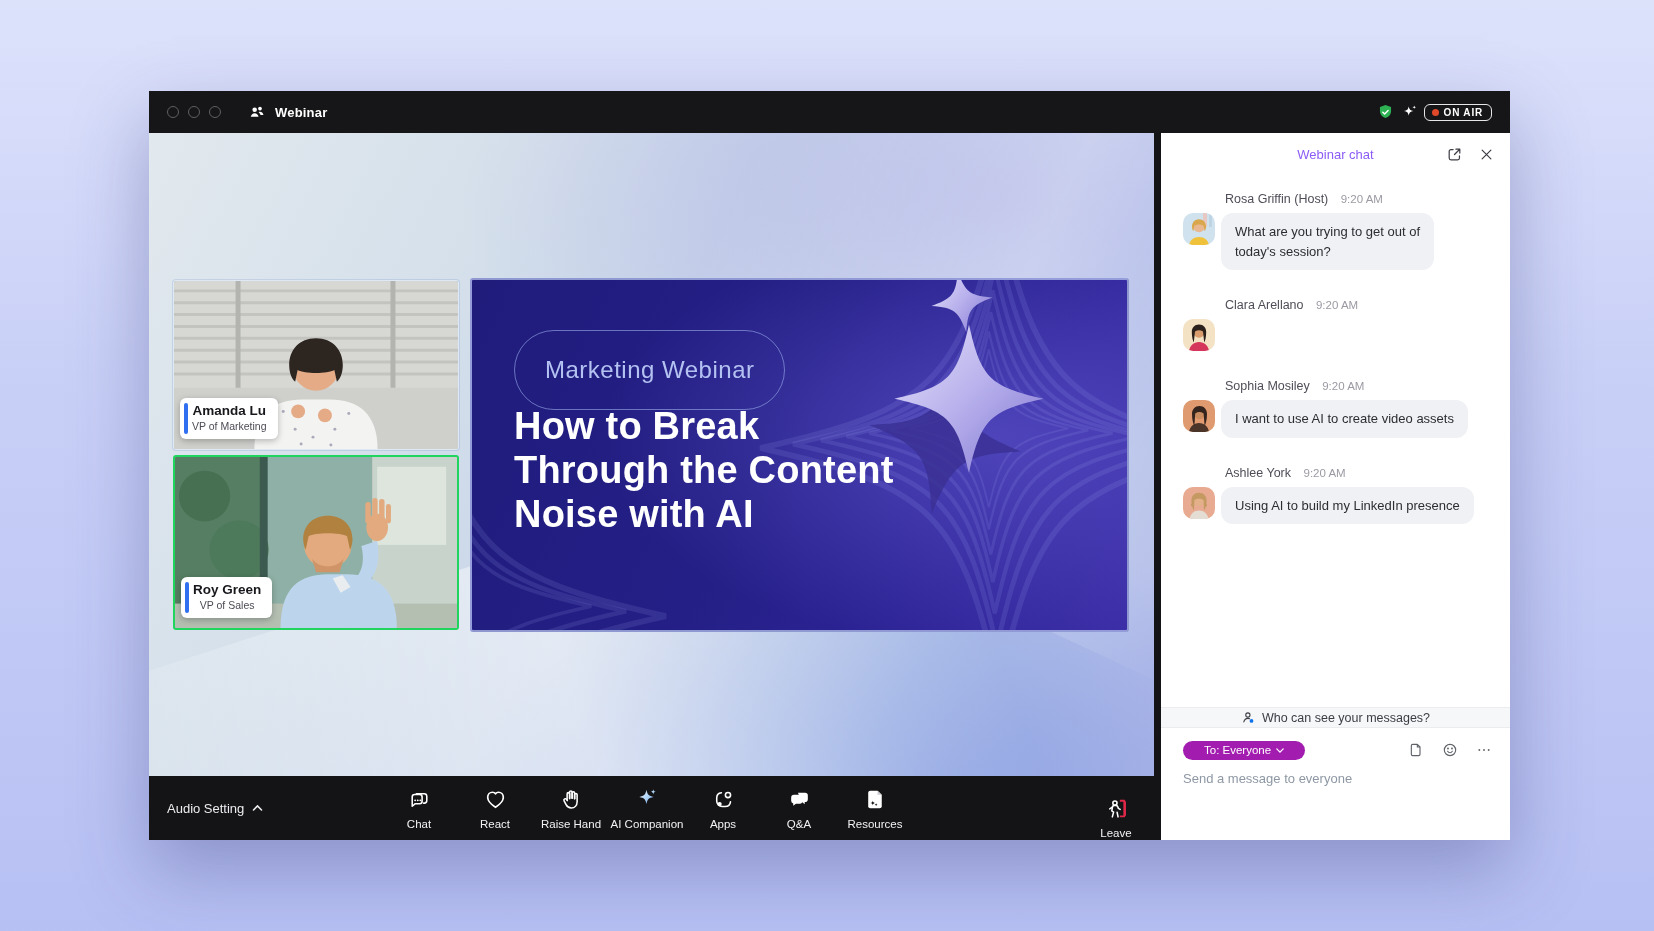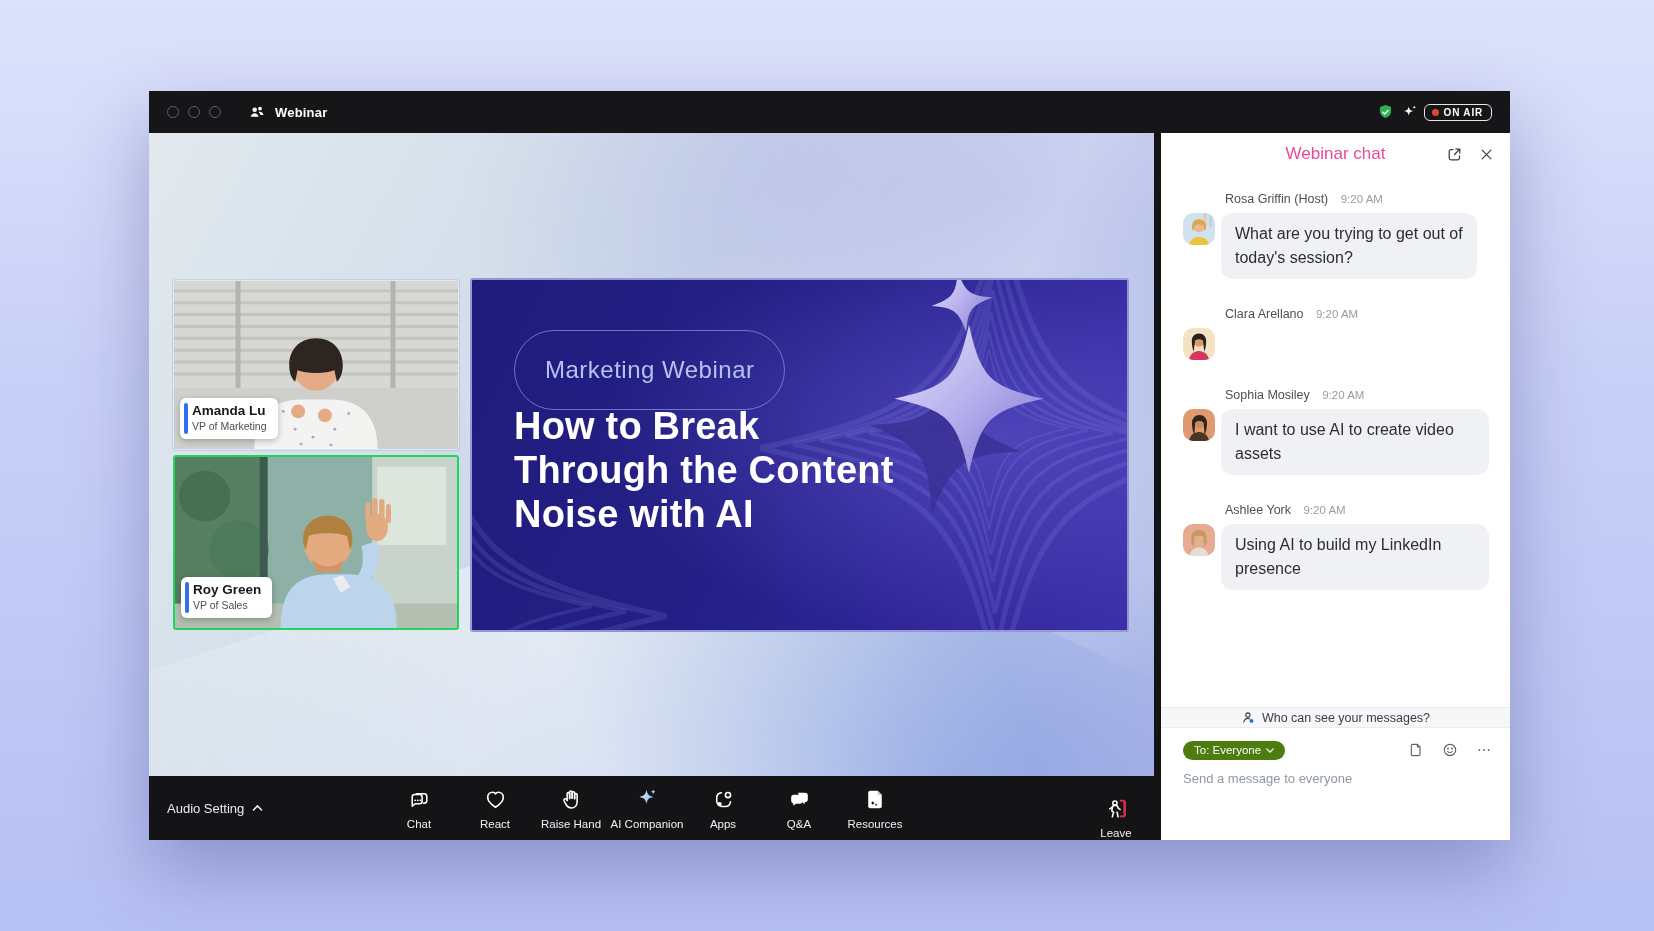--- a/index.html
+++ b/index.html
@@ -49,21 +49,21 @@
   .streak.s2 { right:-15%; top:-10%; width:60%; height:80%; transform:rotate(25deg);
     background:linear-gradient(90deg,transparent,rgba(255,255,255,.35),transparent); }
 
   .tile { position:absolute; border-radius:3px; overflow:hidden; background:#9aa6ad; }
   .tile svg { display:block; width:100%; height:100%; }
   .tile-amanda { left:24px; top:147px; width:286px; height:170px; border:1.5px solid rgba(225,236,250,.95); box-shadow:0 0 0 1px rgba(120,150,200,.25); }
   .tile-roy { left:24px; top:322px; width:286px; height:175px; border:2.5px solid #20d55e; }
 
   .nametag {
     position:absolute; left:6px; bottom:10px; background:#fff; border-radius:6px;
-    padding:5px 11px 5px 12px; box-shadow:0 2px 6px rgba(0,0,0,.25); overflow:hidden;
+    padding:5px 11px 5px 12px; box-shadow:0 2px 6px rgba(0,0,0,.25); overflow:hidden;text-align:center;
   }
   .nametag:before { content:""; position:absolute; left:4px; top:5px; bottom:5px; width:3.5px; border-radius:2px; background:#2f6ff0; }
   .nametag .nm { font-size:13.5px; font-weight:700; color:#17171c; line-height:1.25; }
   .nametag .rl { font-size:10.5px; color:#4c4c55; line-height:1.3; }
 
   
   .slide {
     position:absolute; left:321px; top:145px; width:659px; height:354px; border-radius:3px;
     border:2px solid rgba(190,205,242,.7); overflow:hidden;
     background:linear-gradient(115deg,#201c7c 0%,#241f86 45%,#2c2395 70%,#3b2da6 100%);
@@ -91,48 +91,48 @@
     width:76px; height:64px; display:flex; flex-direction:column; align-items:center; justify-content:center; gap:6px;
     color:#f2f2f4; font-size:11.5px;
   }
   .tool-btn .ico { height:26px; display:flex; align-items:center; justify-content:center; }
   .tool-leave { position:absolute; left:931px; top:0; width:72px;margin-top:9px; }
 
   
   .gap { width:7px; flex:0 0 7px; background:#141416; }
   .chat { flex:1; background:#fff; display:flex; flex-direction:column; min-width:0; }
   .chat-header { flex:0 0 42px; display:flex; align-items:center; position:relative; }
-  .chat-title { position:absolute; left:0; right:0; text-align:center; font-size:17px; color:#ec4899; }
+  .chat-title { position:absolute; left:0; right:0; text-align:center; font-size:13px; color:#8b5cf6; }
   .chat-header-icons { position:absolute; right:14px; display:flex; align-items:center; gap:12px; }
   .icon-btn { display:flex; align-items:center; justify-content:center; width:20px; height:20px; }
 
   .chat-msgs { flex:1; overflow:hidden; padding:14px 16px 0 22px; }
   .msg { margin-bottom:25px; }
   .msg-head { margin-left:42px; margin-bottom:6px; }
   .msg-author { font-size:12.5px; color:#4e4e58; font-weight:500; }
   .msg-time { font-size:11.5px; color:#9a9aa3; margin-left:8px; }
   .msg-body { display:flex; align-items:flex-start; gap:6px; }
   .avatar { width:32px; height:32px; border-radius:10px; overflow:hidden; flex:0 0 32px; }
   .avatar svg { display:block; width:100%; height:100%; }
   .bubble {
     background:#f0f1f4; border-radius:12px; padding:9px 14px; max-width:268px;
-    font-size:16px; color:#2c2c33; line-height:1.5; white-space:pre-line;
+    font-size:13px; color:#2c2c33; line-height:1.5; white-space:pre-line;
   }
 
   .who-bar {
     flex:0 0 21px; background:#f6f7f8; border-top:1px solid #ececee; border-bottom:1px solid #ececee;
     display:flex; align-items:center; justify-content:center; gap:6px;
     font-size:12.5px; color:#3c3c44;
   }
 
   .compose { flex:0 0 112px; padding:12px 16px 0 22px; position:relative; }
   .compose-row { display:flex; align-items:center; }
   .to-pill {
-    background:#4d7c0f; color:#fff; border-radius:999px; height:19px;
-    display:flex; align-items:center; gap:5px; padding:0 11px; font-size:11.5px;
+    background:#a21caf; color:#fff; border-radius:999px; height:19px;
+    display:flex; align-items:center; gap:5px; padding:0 21px; font-size:11.5px;
   }
   .compose-icons { margin-left:auto; display:flex; align-items:center; gap:14px; }
   .compose-input { margin-top:11px; font-size:13px; color:#8e98a4; }
 </style>
 </head>
 <body>
 
 <div class="window">
 
   <div class="titlebar">

